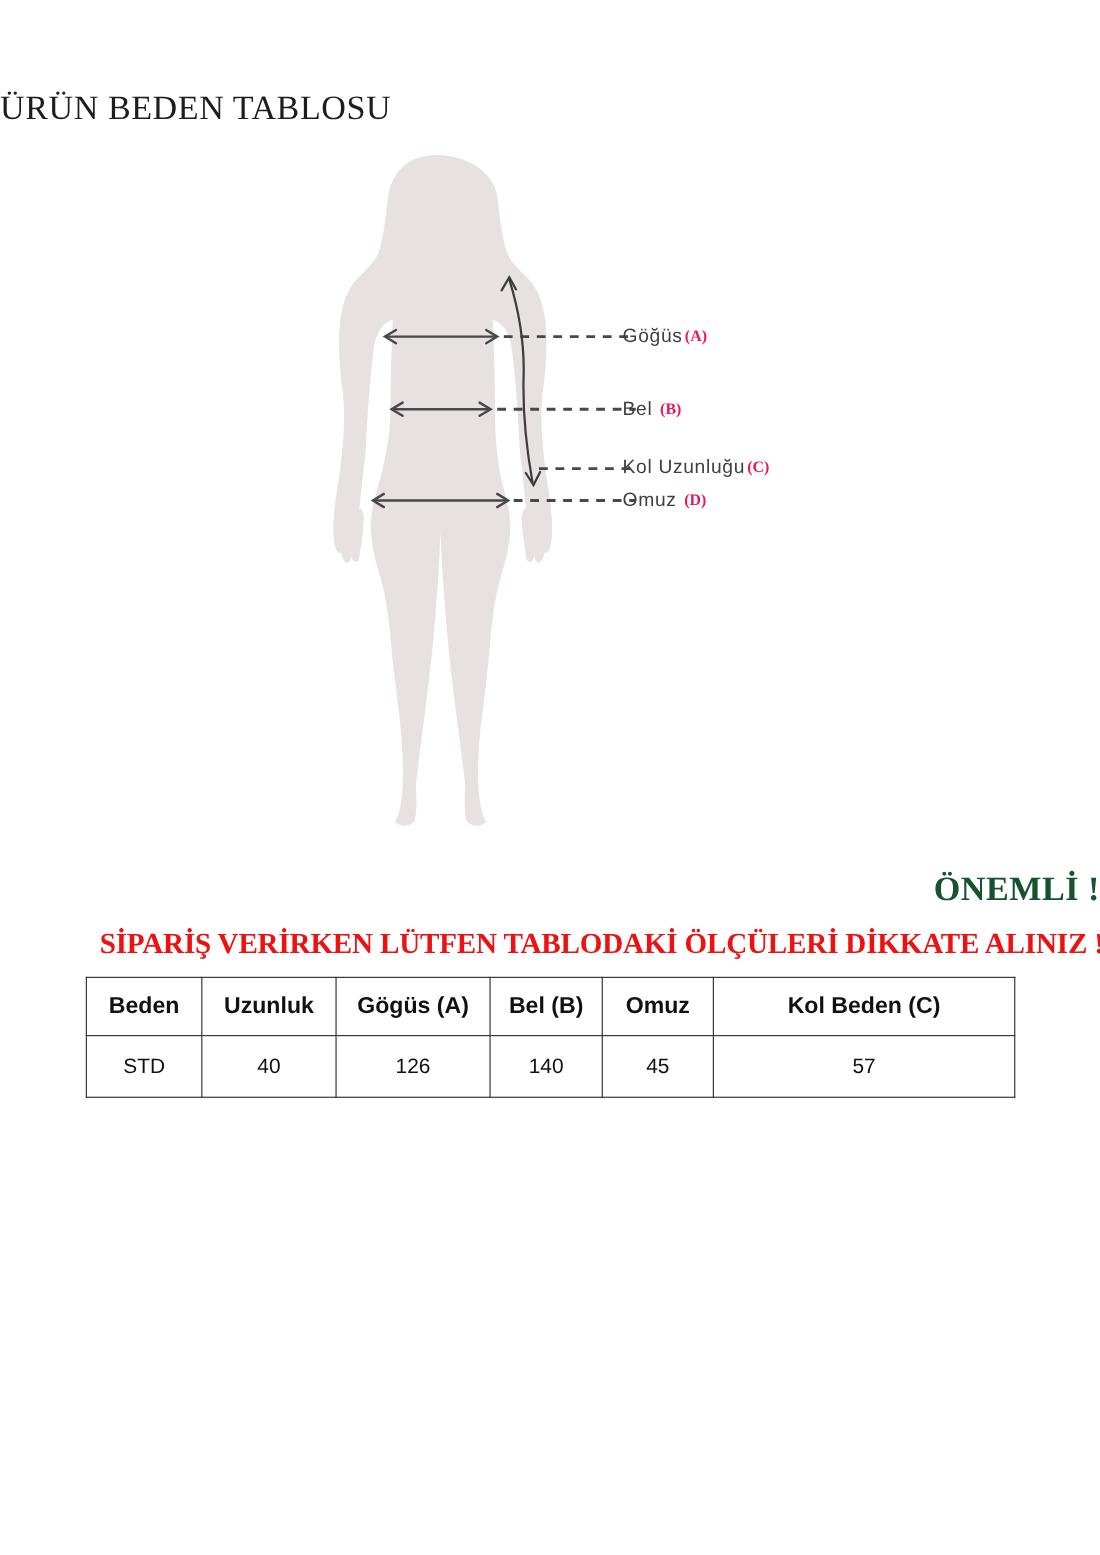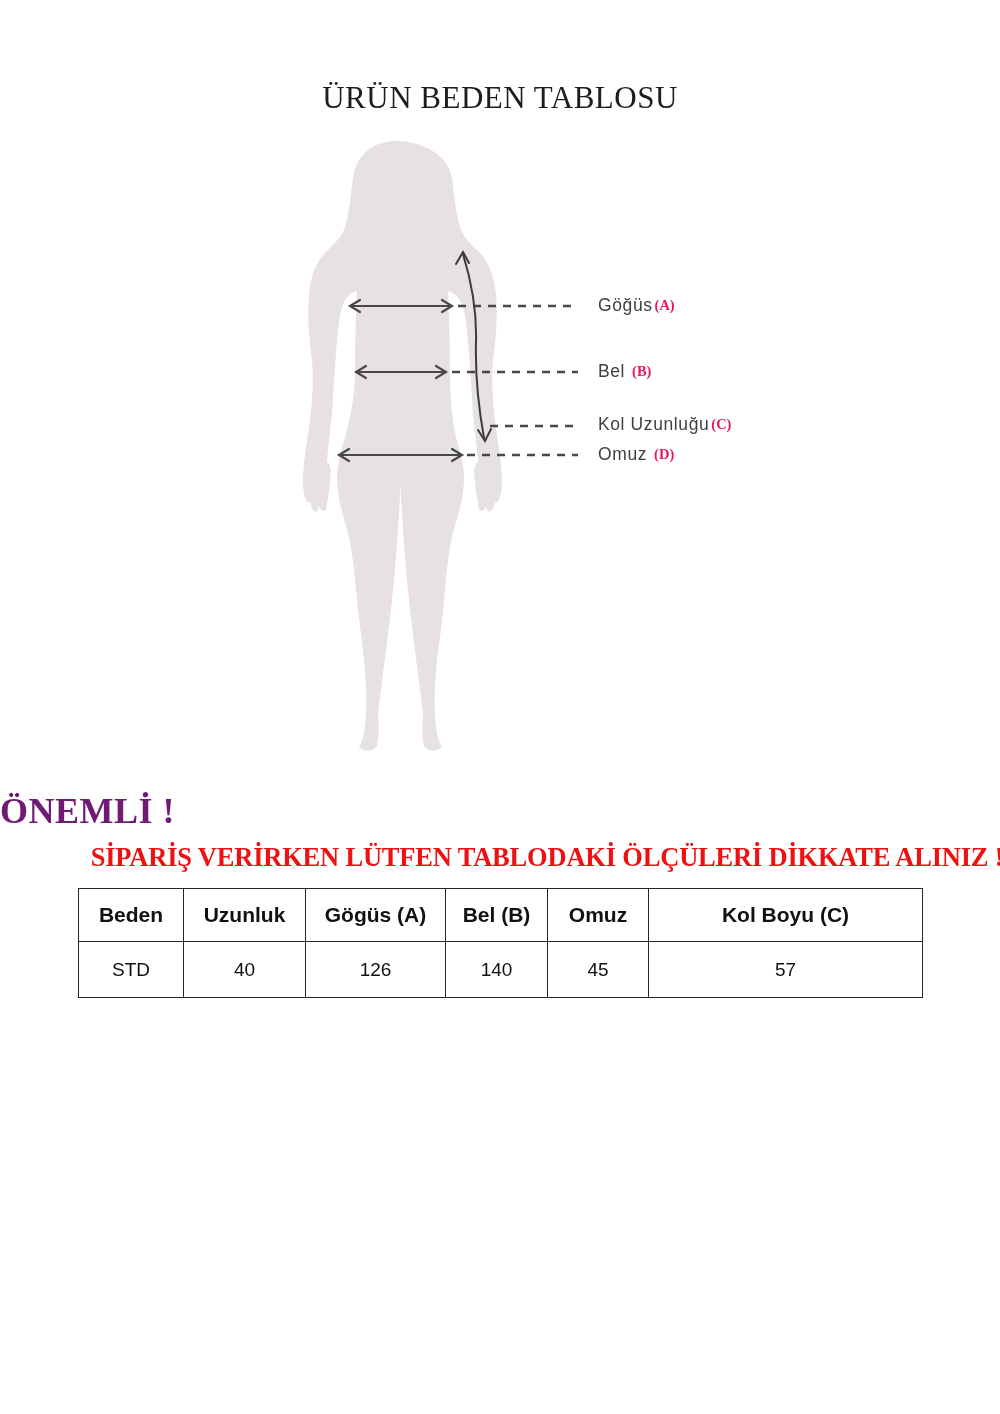--- a/index.html
+++ b/index.html
@@ -5,45 +5,45 @@
   html,body{margin:0;padding:0;background:#ffffff;}
   .page{
     position:relative;
     width:1000px;height:1414px;
     background:#ffffff;
     font-family:"Liberation Sans",sans-serif;
     overflow:hidden;
   }
   .page-title{
     position:absolute;top:80px;left:0;width:1000px;
-    text-align:center;
+    text-align:left;
     font-family:"Liberation Serif",serif;
     font-size:31px;font-weight:400;color:#1d1d1d;
     letter-spacing:0.5px;
   }
   .diagram-svg{position:absolute;top:0;left:0;}
   .mlabel{
-    position:absolute;left:598px;
+    position:absolute;left:566px;
     font-family:"Liberation Sans",sans-serif;
     font-size:17.5px;color:#3f3f41;
     letter-spacing:0.6px;white-space:nowrap;
   }
   .mlabel .code{
     font-family:"Liberation Serif",serif;
     font-weight:700;font-size:14.5px;
     color:#e8175f;letter-spacing:0;
     position:relative;top:-1px;
   }
   .code-tight{margin-left:2px;}
   .code-spaced{margin-left:7px;}
   .important-heading{
     position:absolute;top:790px;left:0;width:1000px;
-    text-align:left;
-    font-family:"Liberation Serif",serif;
-    font-weight:700;font-size:36px;color:#701a75;
+    text-align:right;
+    font-family:"Liberation Serif",serif;
+    font-weight:700;font-size:31px;color:#14532d;
     letter-spacing:0.5px;
   }
   .warning-text{
     position:absolute;top:842px;left:0;width:1000px;
     text-align:center;white-space:nowrap;
     font-family:"Liberation Serif",serif;
     font-weight:700;font-size:26.5px;color:#ee1111;
     letter-spacing:-0.2px;
     margin-left:47px;
   }
@@ -188,21 +188,21 @@
         <col style="width:101px">
         <col style="width:274px">
     </colgroup>
     <tbody>
       <tr>
         <th>Beden</th>
         <th>Uzunluk</th>
         <th>Gögüs (A)</th>
         <th>Bel (B)</th>
         <th>Omuz</th>
-        <th>Kol Boyu (C)</th>
+        <th>Kol Beden (C)</th>
       </tr>
       <tr>
         <td>STD</td>
         <td>40</td>
         <td>126</td>
         <td>140</td>
         <td>45</td>
         <td>57</td>
       </tr>
     </tbody>

